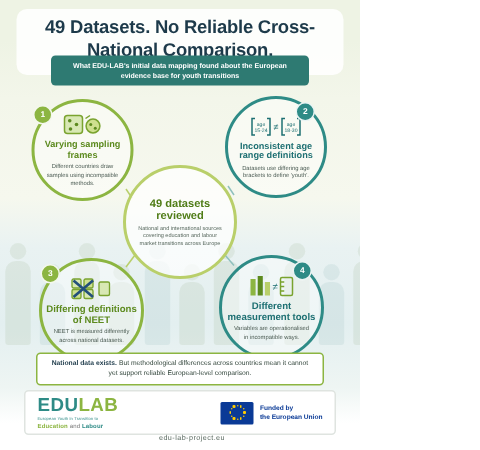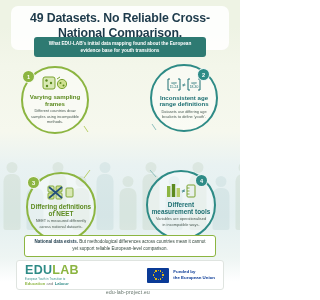--- a/index.html
+++ b/index.html
@@ -197,20 +197,24 @@
         <path d="M31 1 L33 1 L33 12 L31 12" stroke="#1d6f72" stroke-width="1" fill="none"></path>
         <text x="27" y="6" font-size="3.4" text-anchor="middle" fill="#1d6f72" font-family="Liberation Sans, sans-serif">age</text>
         <text x="27" y="10.3" font-size="3.4" text-anchor="middle" fill="#1d6f72" font-family="Liberation Sans, sans-serif">18-30</text>
       </svg>
     </div>
     <div class="n-title teal">Inconsistent age range definitions</div>
     <div class="n-desc">Datasets use differing age brackets to define 'youth'.</div>
   </div>
   <div class="badge teal" id="badge-2">2</div>
 
+  <div id="hub">
+    <div class="hub-title">49 datasets reviewed</div>
+    <div class="hub-desc">National and international sources covering education and labour market transitions across Europe</div>
+  </div>
 
   <div class="node green" id="node-3">
     <div class="n-icon">
       <svg width="28" height="15" viewBox="0 0 28 15">
         <rect x="1" y="1" width="6" height="6" rx="1" fill="#d8e8b4" stroke="#7aa32f" stroke-width=".9"></rect>
         <rect x="9" y="1" width="6" height="6" rx="1" fill="#cfe08f" stroke="#7aa32f" stroke-width=".9"></rect>
         <rect x="1" y="8" width="6" height="6" rx="1" fill="#cfe08f" stroke="#7aa32f" stroke-width=".9"></rect>
         <rect x="9" y="8" width="6" height="6" rx="1" fill="#d8e8b4" stroke="#7aa32f" stroke-width=".9"></rect>
         <rect x="19" y="3" width="7" height="9" rx="1" fill="#d8e8b4" stroke="#7aa32f" stroke-width=".9"></rect>
         <path d="M2 2 L15 13 M15 2 L2 13" stroke="#24507a" stroke-width="1.8" fill="none"></path>

